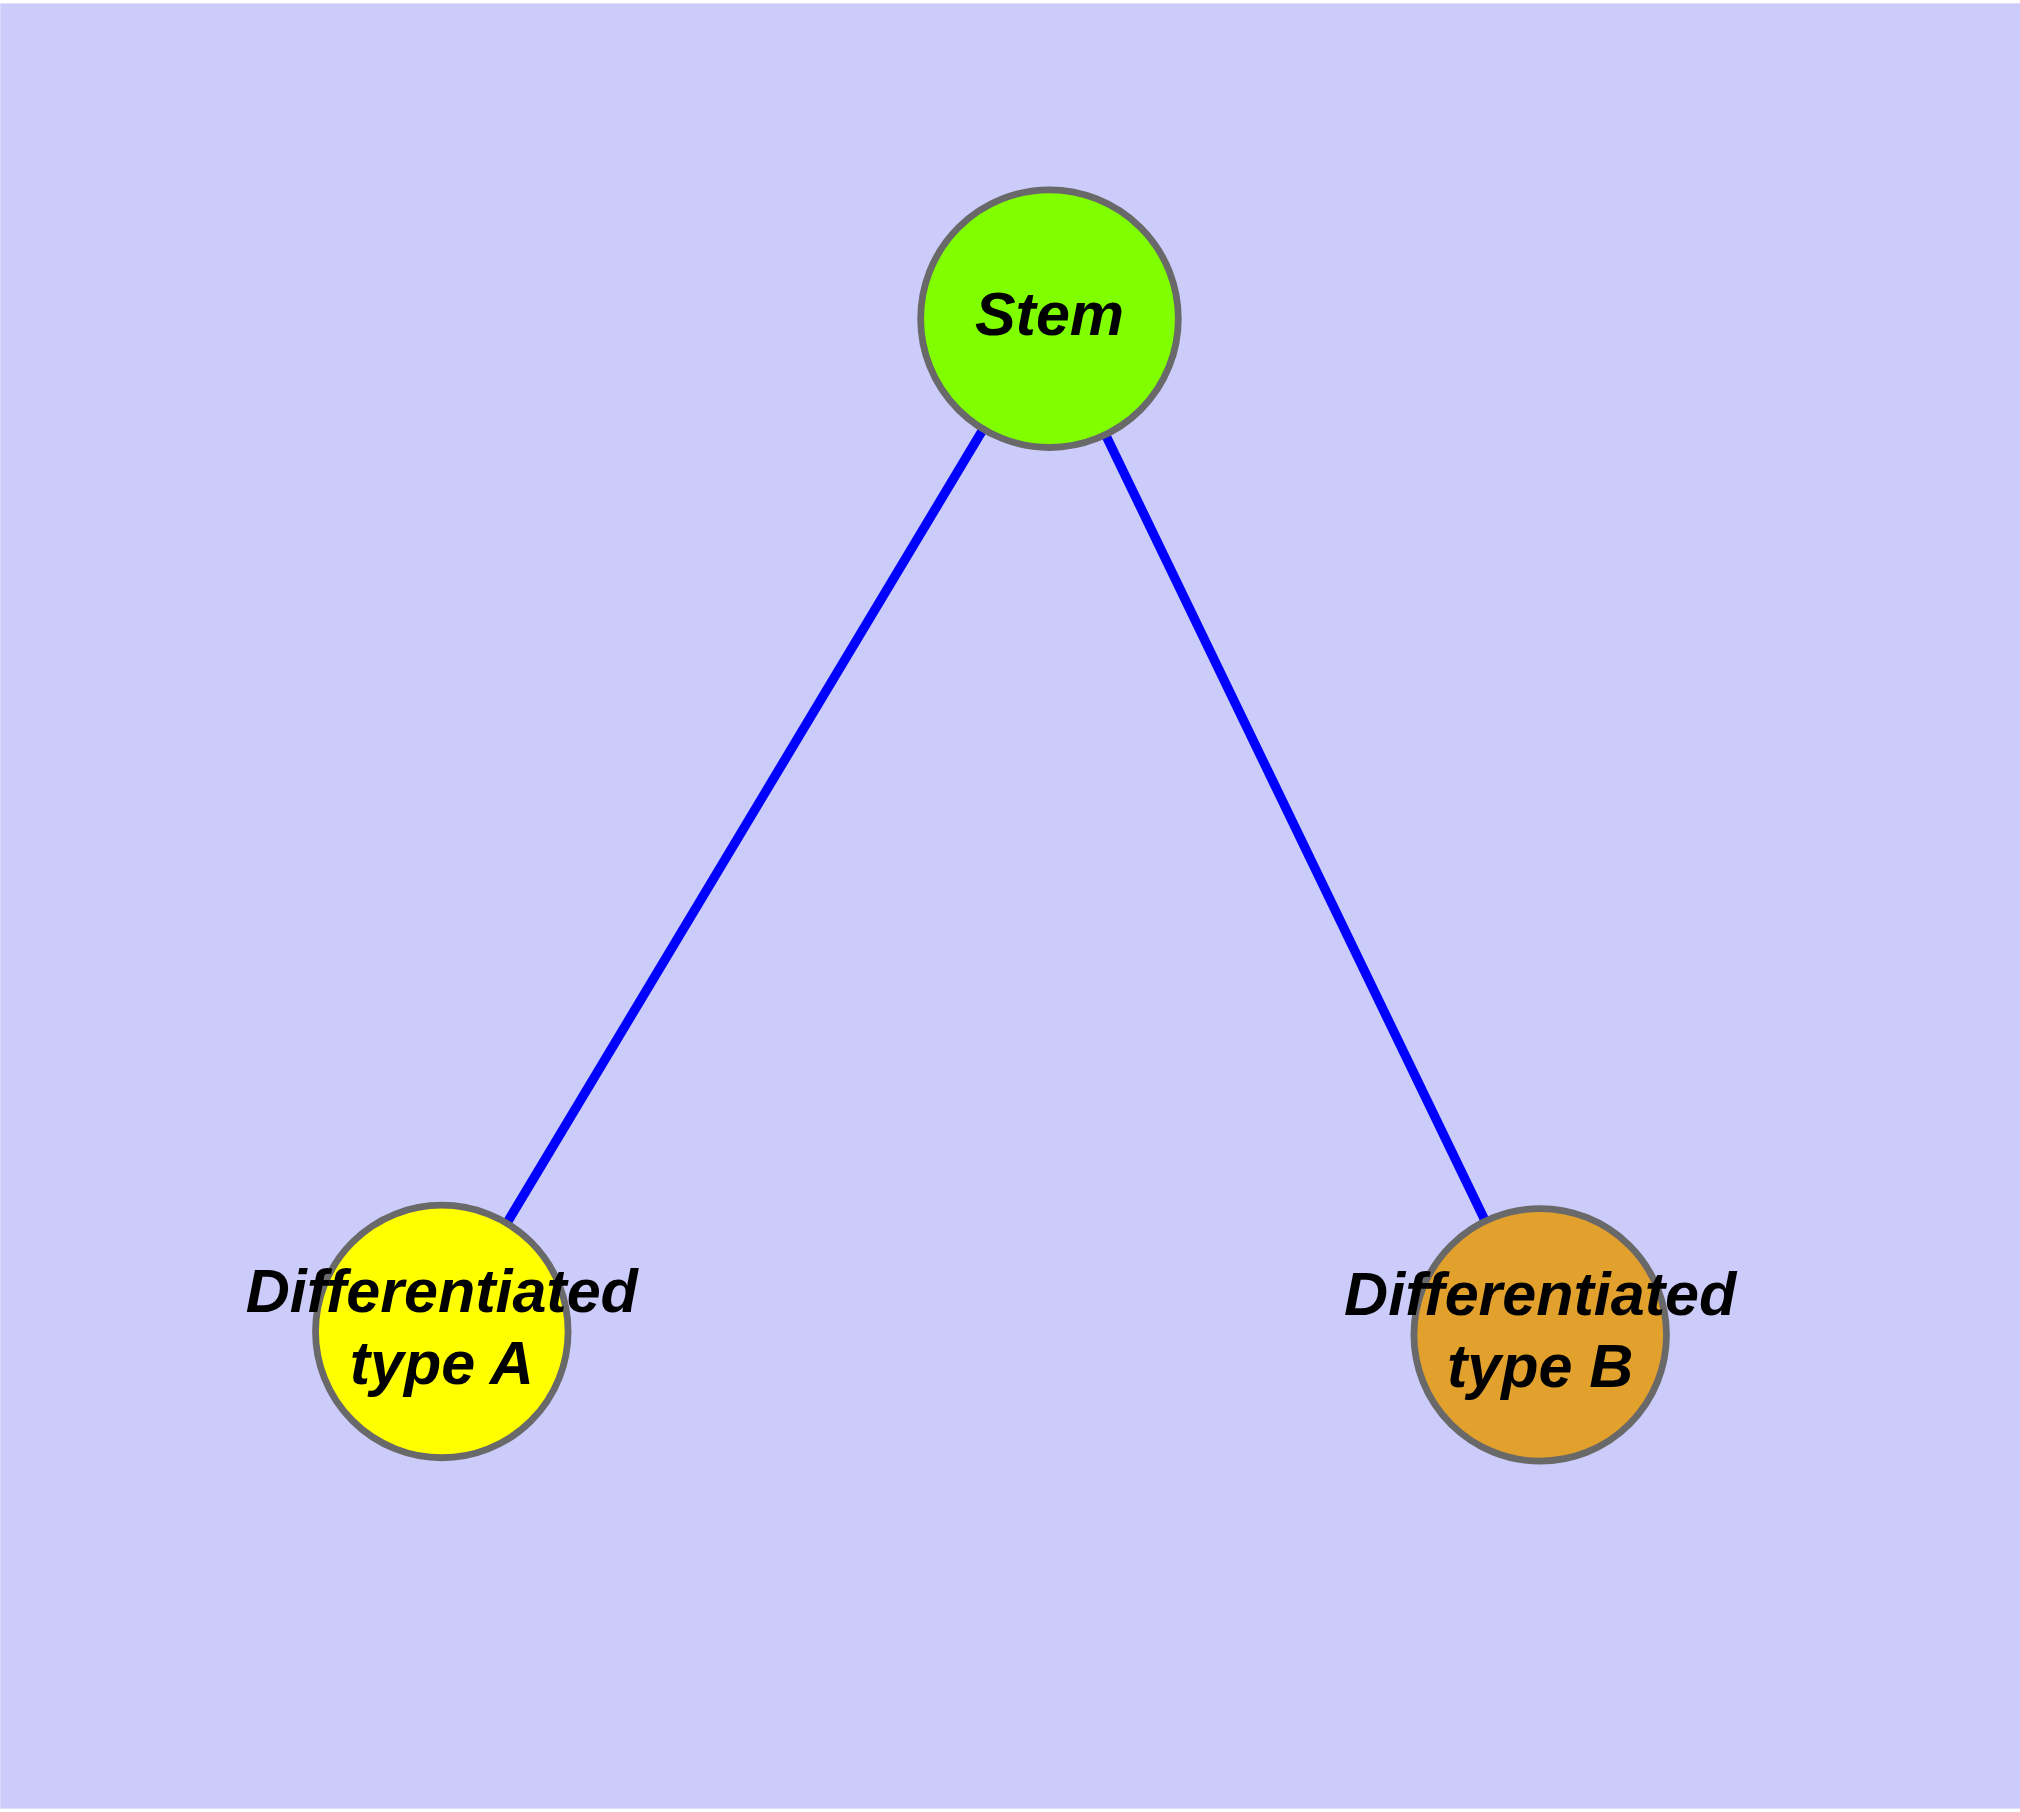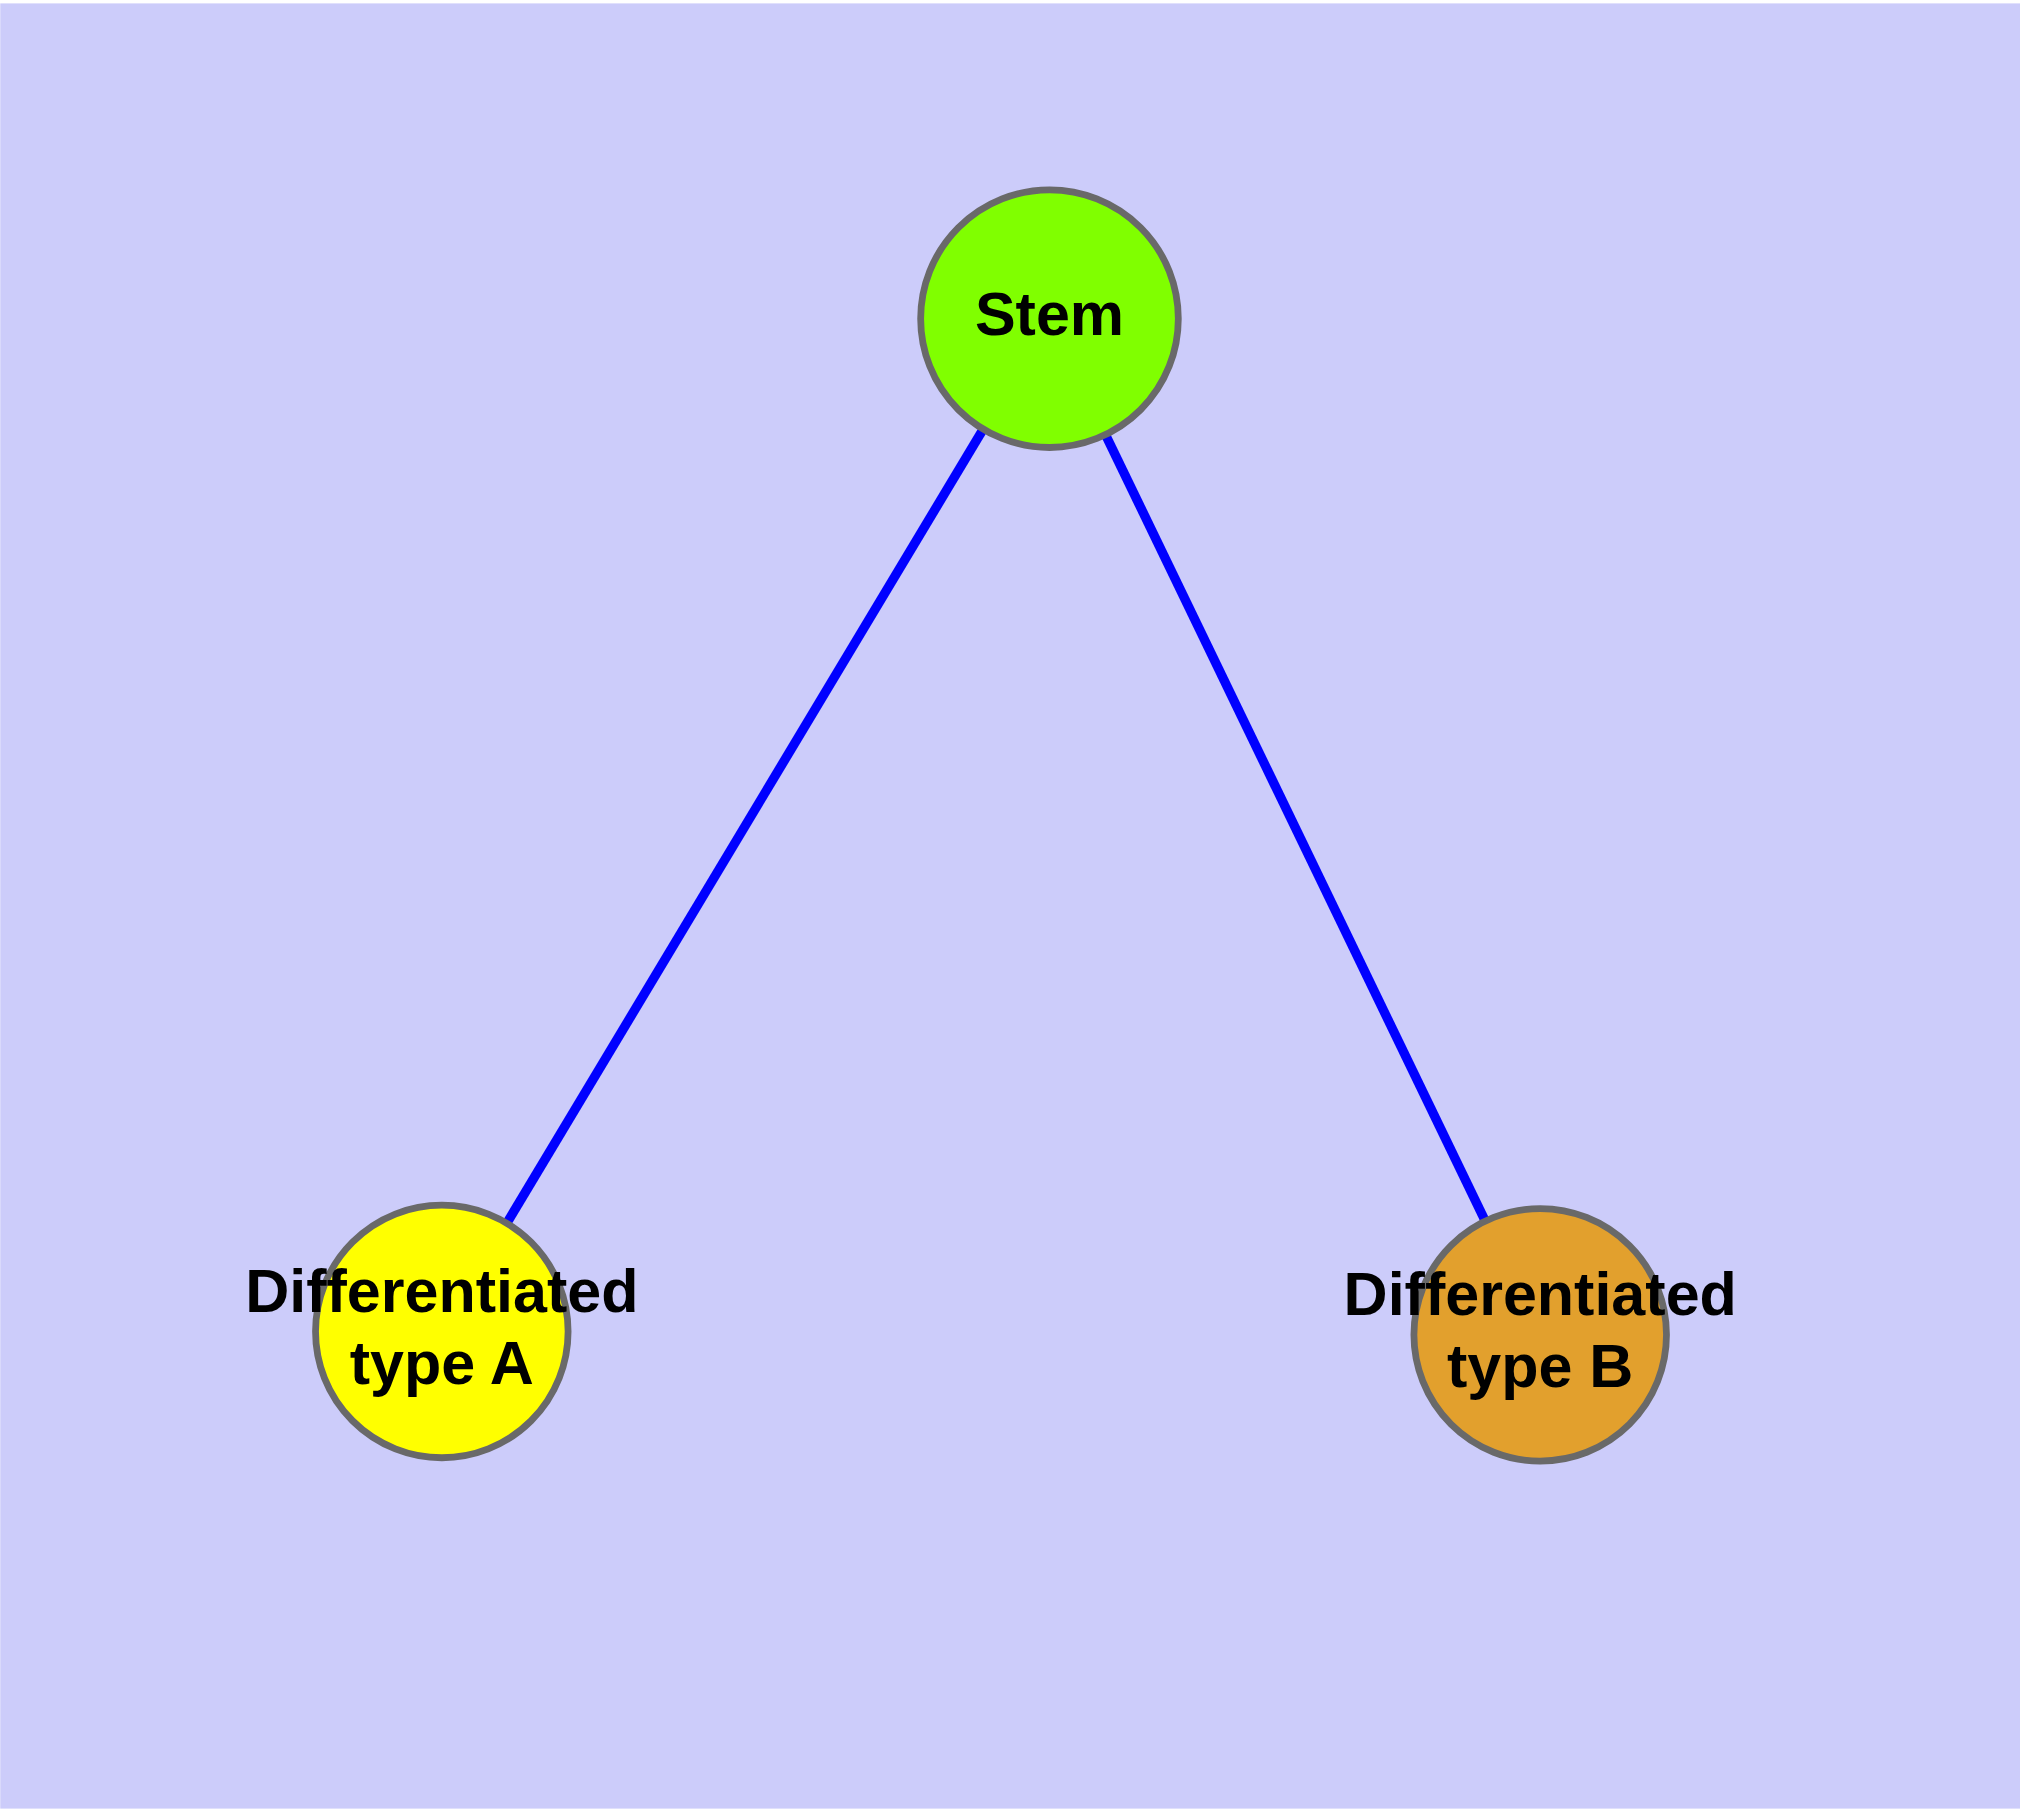--- a/index.html
+++ b/index.html
@@ -13,20 +13,21 @@
     height: 1812px;
     overflow: hidden;
     font-family: "Liberation Sans", sans-serif;
   }
 
   #graph-canvas {
     position: relative;
     width: 2021px;
     height: 1617px;
     background: #ffffff;
+    font-style: italic;
   }
 
   #graph-svg {
     position: absolute;
     left: 0;
     top: 0;
     width: 2021px;
     height: 1812px;
     display: block;
   }

